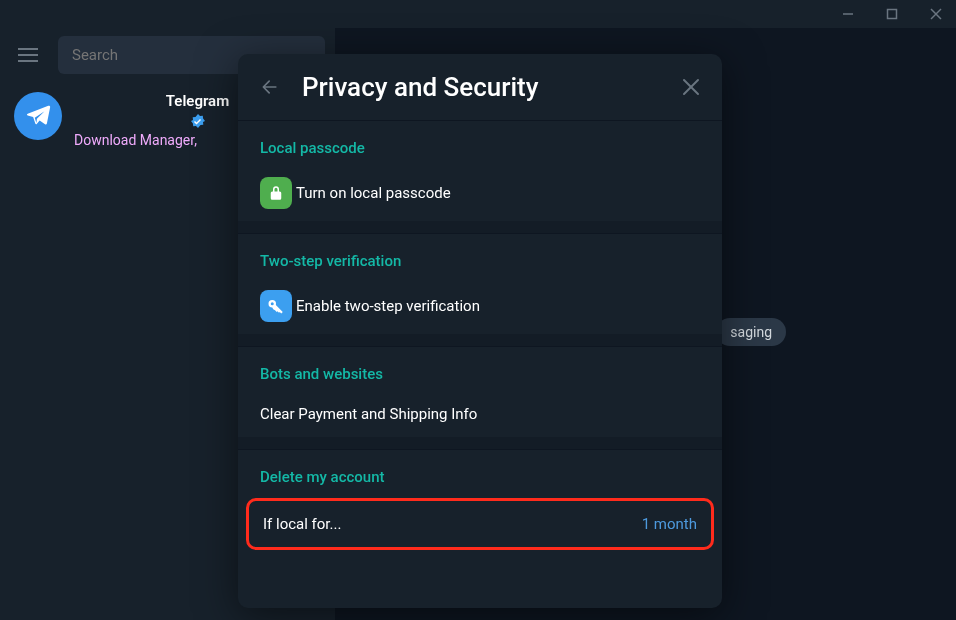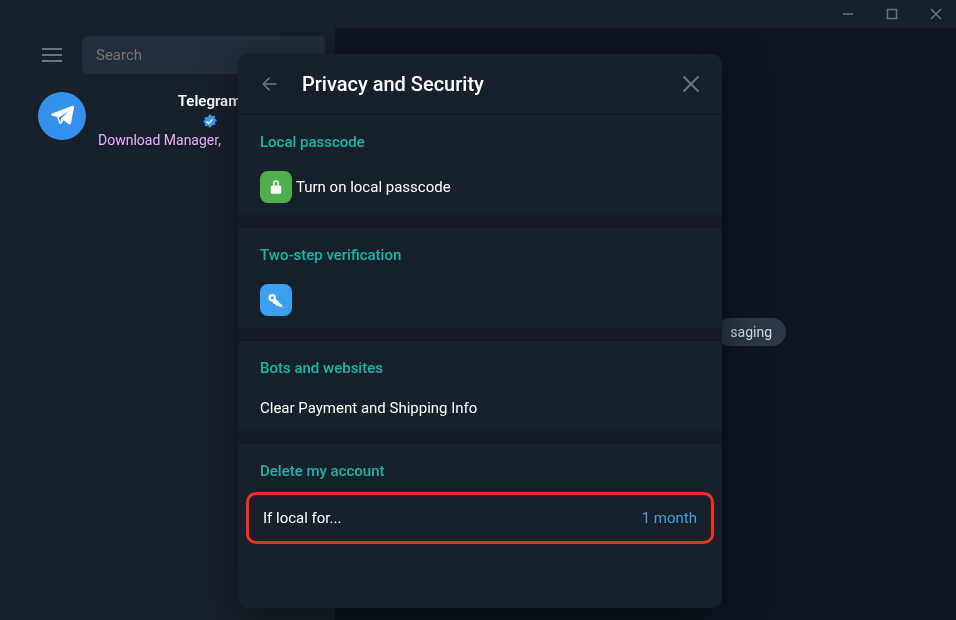--- a/index.html
+++ b/index.html
@@ -35,21 +35,20 @@
     }
     .app-body {
       display: flex;
       height: calc(100% - 28px);
     }
     .sidebar {
       width: 335px;
       background: #17212b;
       display: flex;
       flex-direction: column;
-      padding-left: 24px;
     }
     .sidebar-top {
       display: flex;
       align-items: center;
       padding: 8px 10px;
       gap: 12px;
     }
     .hamburger {
       width: 36px;
       height: 36px;
@@ -143,21 +142,21 @@
       padding: 18px 22px;
       gap: 22px;
     }
     .back-btn {
       color: #6a7580;
       cursor: pointer;
       display: flex;
     }
     .modal-title {
       color: #fff;
-      font-size: 20px;
+      font-size: 26px;
       font-weight: 500;
       flex: 1;
     }
     .close-btn {
       color: #6a7580;
       cursor: pointer;
       display: flex;
     }
     .section {
       border-top: 1px solid #0e1621;
@@ -314,20 +313,21 @@
   <div class="section-gap"></div>
 
   <div class="section">
     <div class="section-header">Two-step verification</div>
     <div class="setting-row">
       <div class="setting-icon icon-blue">
         <svg width="18" height="18" viewBox="0 0 24 24">
             <path fill="#fff" d="M7 14a5 5 0 115-5c0 .5-.1 1-.2 1.5L21 20l-2 2-2-2-1 1-2-2-1 1-2.3-2.3A5 5 0 017 14zm0-7a2 2 0 100 4 2 2 0 000-4z"></path>
           </svg>
       </div>
+      <div class="setting-label">Enable two-step verification</div>
     </div>
   </div>
 
   <div class="section-gap"></div>
 
   <div class="section">
     <div class="section-header">Bots and websites</div>
     <div class="row-plain">Clear Payment and Shipping Info</div>
   </div>
 

